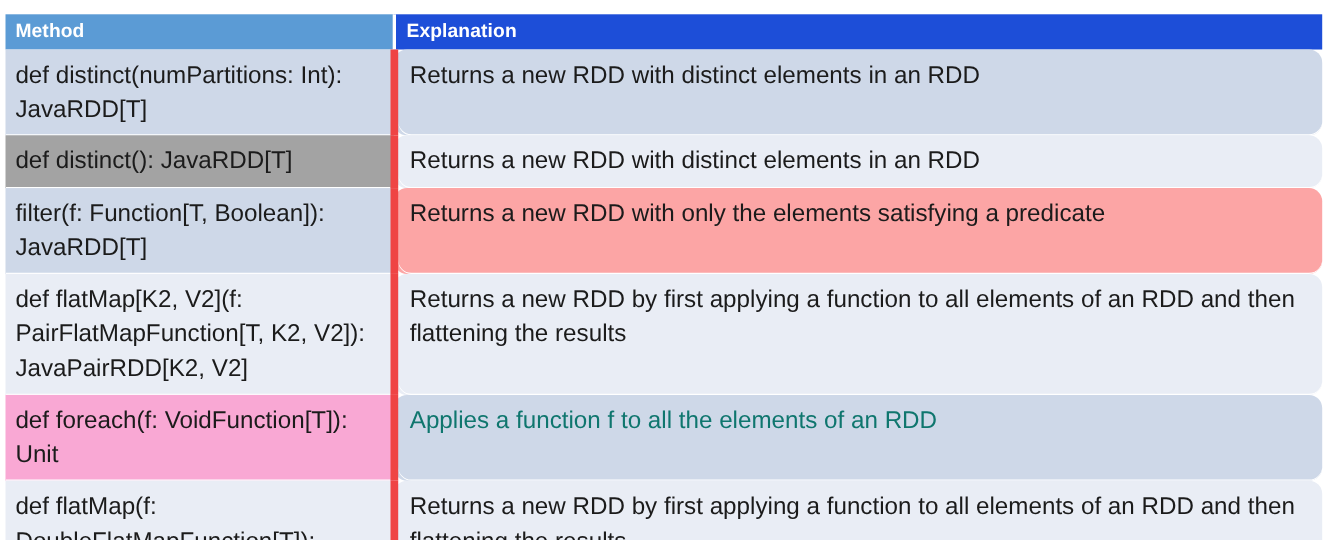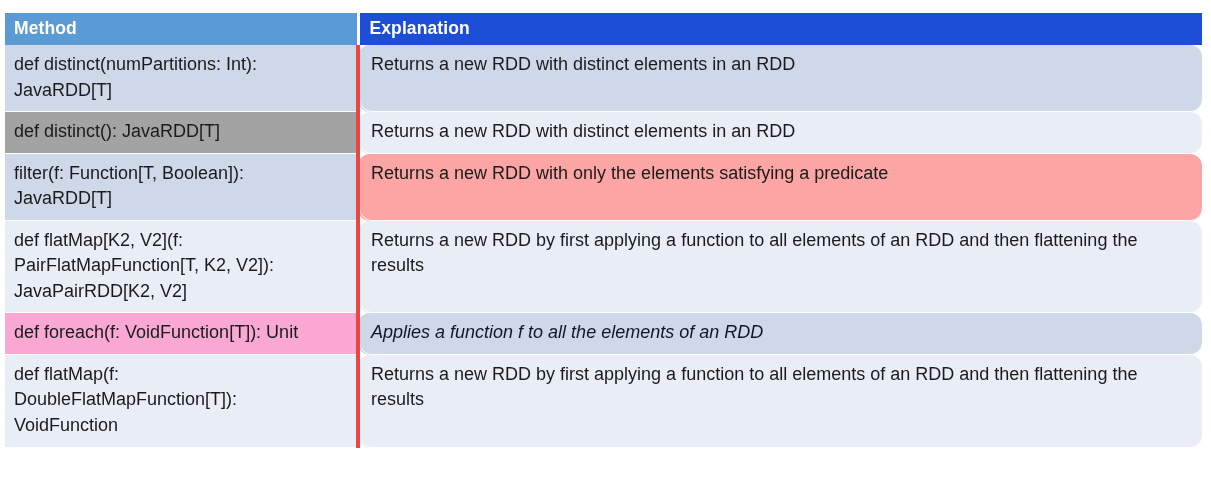--- a/index.html
+++ b/index.html
@@ -48,30 +48,30 @@
     border: none;
     letter-spacing: 0.1px;
   }
   .api-table thead th.th-explanation {
     border-left: 3px solid #FFFFFF;
     padding-left: 10px;
   }
 
   
   .api-table tbody td {
-    font-size: 18px;
+    font-size: 22px;
     line-height: 1.42;
     color: #1B1B1B;
     vertical-align: top;
     padding: 7px 10px 9px 9px;
     border: none;
     word-wrap: break-word;
   }
   .api-table tbody td.td-explanation {
-    border-left: 4px solid #ef4444;
+    border-left: 7px solid #ef4444;
     padding-left: 11px;
     padding-right: 24px;
     border-radius: 12px;
   }
 
   
   .api-table tbody tr.band-dark  td { background: #CED8E8; }
   .api-table tbody tr.band-light td { background: #E9EDF5; }
 
   
@@ -114,21 +114,21 @@
         <td class="td-explanation" style="background: #fca5a5; color: rgb(27, 27, 27);">Returns a new RDD with only the elements satisfying a predicate</td>
       </tr>
 
       <tr class="band-light">
         <td class="td-method" style="background: rgb(233, 237, 245); color: rgb(27, 27, 27);">def flatMap[K2, V2](f: PairFlatMapFunction[T, K2, V2]): JavaPairRDD[K2, V2]</td>
         <td class="td-explanation" style="background: rgb(233, 237, 245); color: rgb(27, 27, 27);">Returns a new RDD by first applying a function to all elements of an RDD and then flattening the results</td>
       </tr>
 
       <tr class="band-dark">
         <td class="td-method" style="background: #f9a8d4; color: rgb(27, 27, 27);">def foreach(f: VoidFunction[T]): Unit</td>
-        <td class="td-explanation" style="background: rgb(206, 216, 232); color: #0f172a; font-style: italic;">Applies a function f to all the elements of an RDD</td>
+        <td class="td-explanation" style="background: rgb(206, 216, 232); color: #0f766e;">Applies a function f to all the elements of an RDD</td>
       </tr>
 
       <tr class="band-light">
         <td class="td-method" style="background: rgb(233, 237, 245); color: rgb(27, 27, 27);">def flatMap(f: DoubleFlatMapFunction[T]): VoidFunction</td>
         <td class="td-explanation" style="background: rgb(233, 237, 245); color: rgb(27, 27, 27);">Returns a new RDD by first applying a function to all elements of an RDD and then flattening the results</td>
       </tr>
 
     </tbody>
   </table>
 

